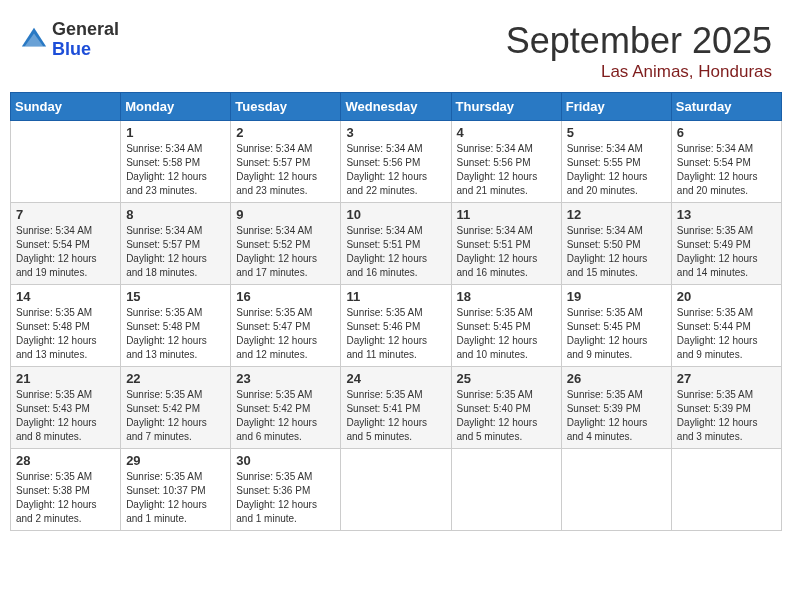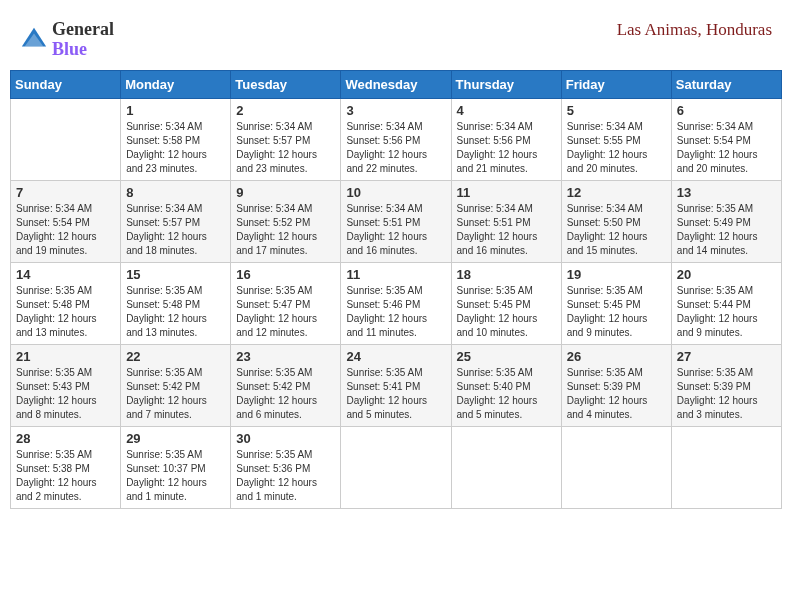--- a/index.html
+++ b/index.html
@@ -8,41 +8,40 @@
       background: #fff;
       width: 792px;
       min-height: 612px;
       padding: 10px;
     }
     .header {
       display: flex;
       justify-content: space-between;
       align-items: flex-start;
       padding: 10px 10px 5px 10px;
-      font-family: Liberation Serif, serif;
     }
     .logo {
       display: flex;
       align-items: center;
       gap: 4px;
     }
     .logo-text {
       display: flex;
       flex-direction: column;
       line-height: 1.1;
     }
     .logo-general {
       font-size: 18px;
       font-weight: bold;
       color: #333;
     }
     .logo-blue {
       font-size: 18px;
       font-weight: bold;
-      color: #8b5cf6;
+      color: #1d4ed8;
     }
     .logo-icon {
       width: 28px;
       height: 28px;
     }
     .title-block {
       text-align: right;
     }
     .month-title {
       font-size: 36px;
@@ -103,20 +102,21 @@
     <svg class="logo-icon" viewBox="0 0 30 30" xmlns="http://www.w3.org/2000/svg">
       <polygon points="15,2 28,22 2,22" fill="#2979c4"></polygon>
       <polygon points="15,8 25,22 5,22" fill="#fff" opacity="0.3"></polygon>
     </svg>
     <div class="logo-text">
       <span class="logo-general">General</span>
       <span class="logo-blue">Blue</span>
     </div>
   </div>
   <div class="title-block">
+    <div class="month-title">September 2025</div>
     <div class="location">Las Animas, Honduras</div>
   </div>
 </div>
 
 <table class="calendar">
   <thead>
     <tr>
     <th>Sunday</th>
         <th>Monday</th>
         <th>Tuesday</th>

